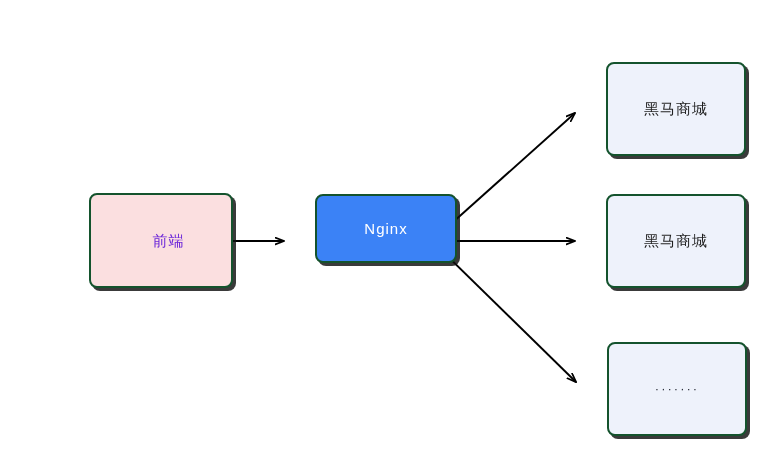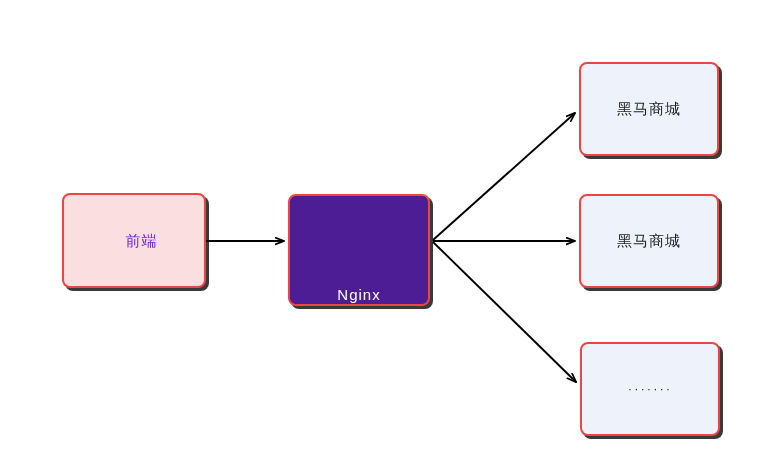--- a/index.html
+++ b/index.html
@@ -13,48 +13,48 @@
   #canvas {
     position: relative;
     width: 773px;
     height: 461px;
     background: #ffffff;
     overflow: hidden;
   }
   .node {
     position: absolute;
     box-sizing: border-box;
-    border: 2px solid #ef4444;
+    border: 2px solid #14532d;
     border-radius: 8px;
     display: flex;
     align-items: center;
     justify-content: center;
     box-shadow: 3px 3px 0 rgba(15,15,15,0.82);
     font-size: 15px;
     letter-spacing: 1px;
     user-select: none;
+    margin-left: 27px;
   }
   .node-label {
     display: block;
     line-height: 1.2;
     text-align: center;
   }
   #node-frontend {
     left: 62px;  top: 193px;
     width: 144px; height: 95px;
     background: #fbdfe0;
     color: #6d28d9;
     padding-left: 15px;
   }
   #node-nginx {
     left: 288px; top: 194px;
-    width: 142px; height: 112px;
-    background: #4c1d95;
+    width: 142px; height: 69px;
+    background: #3b82f6;
     color: #ffffff;
-    align-items: flex-end;
   }
   #node-app-1 {
     left: 579px; top: 62px;
     width: 140px; height: 94px;
     background: #eef2fb;
     color: #1f1f1f;
   }
   #node-app-2 {
     left: 579px; top: 194px;
     width: 140px; height: 94px;

